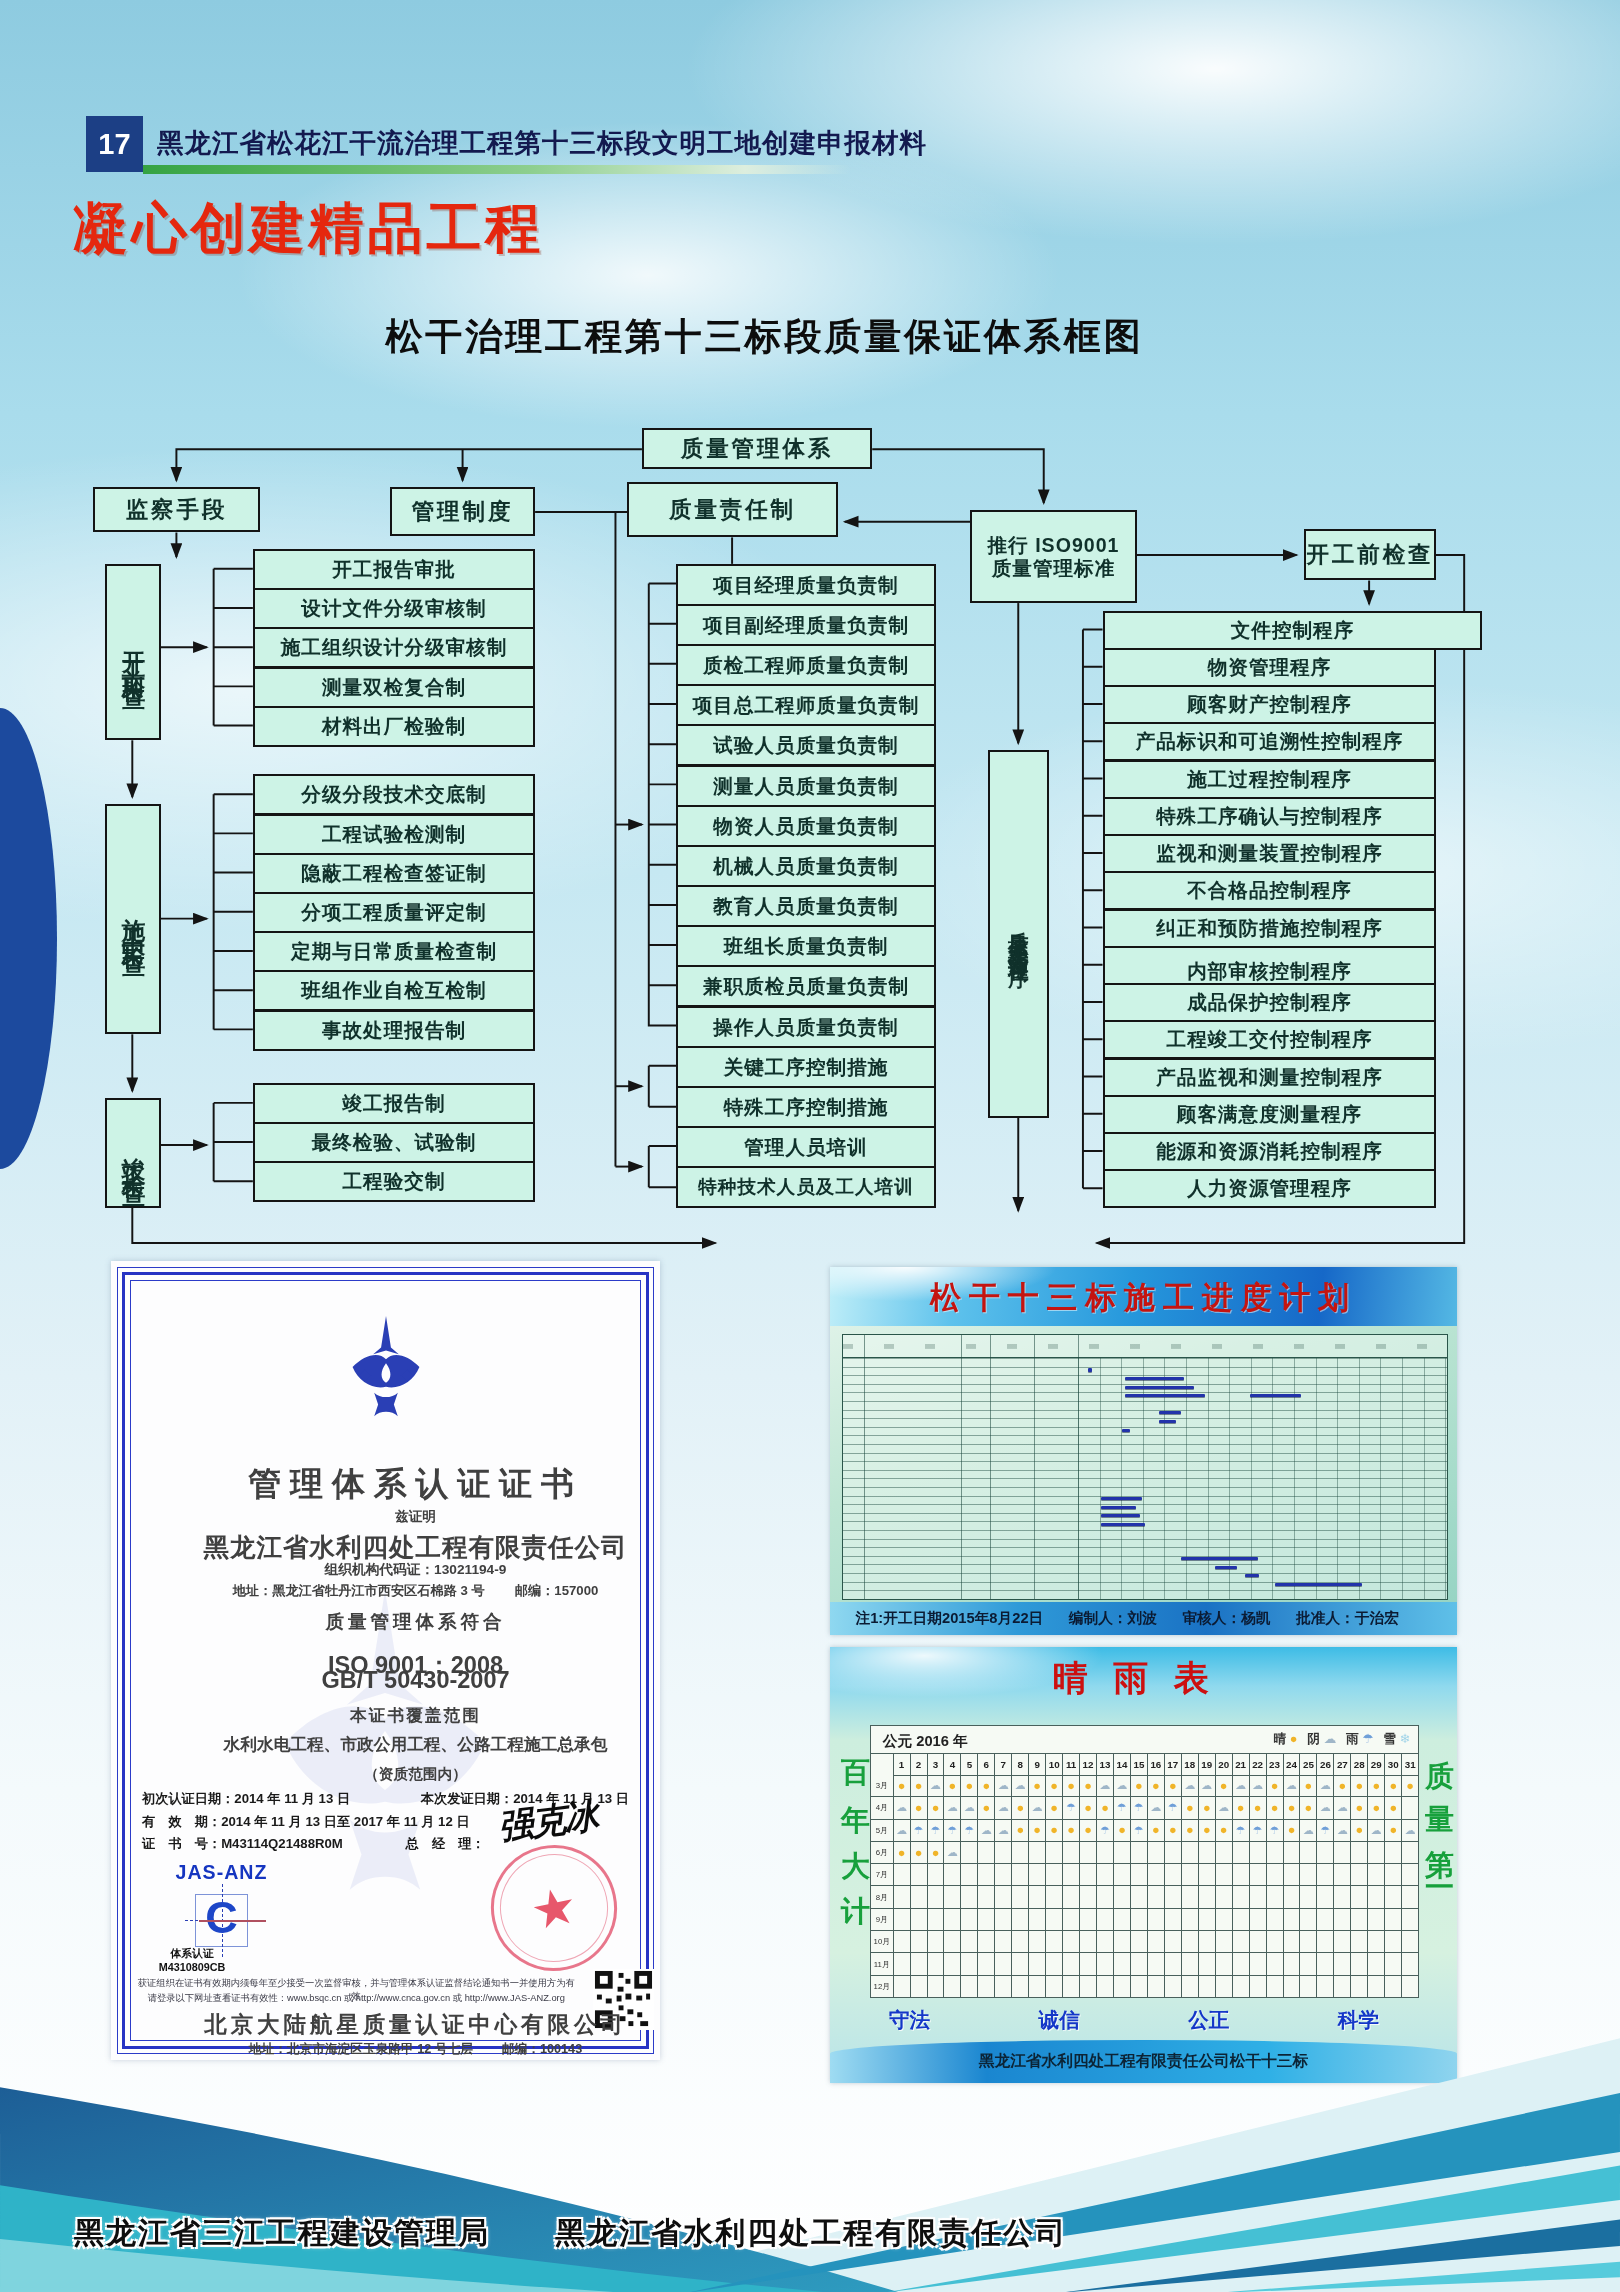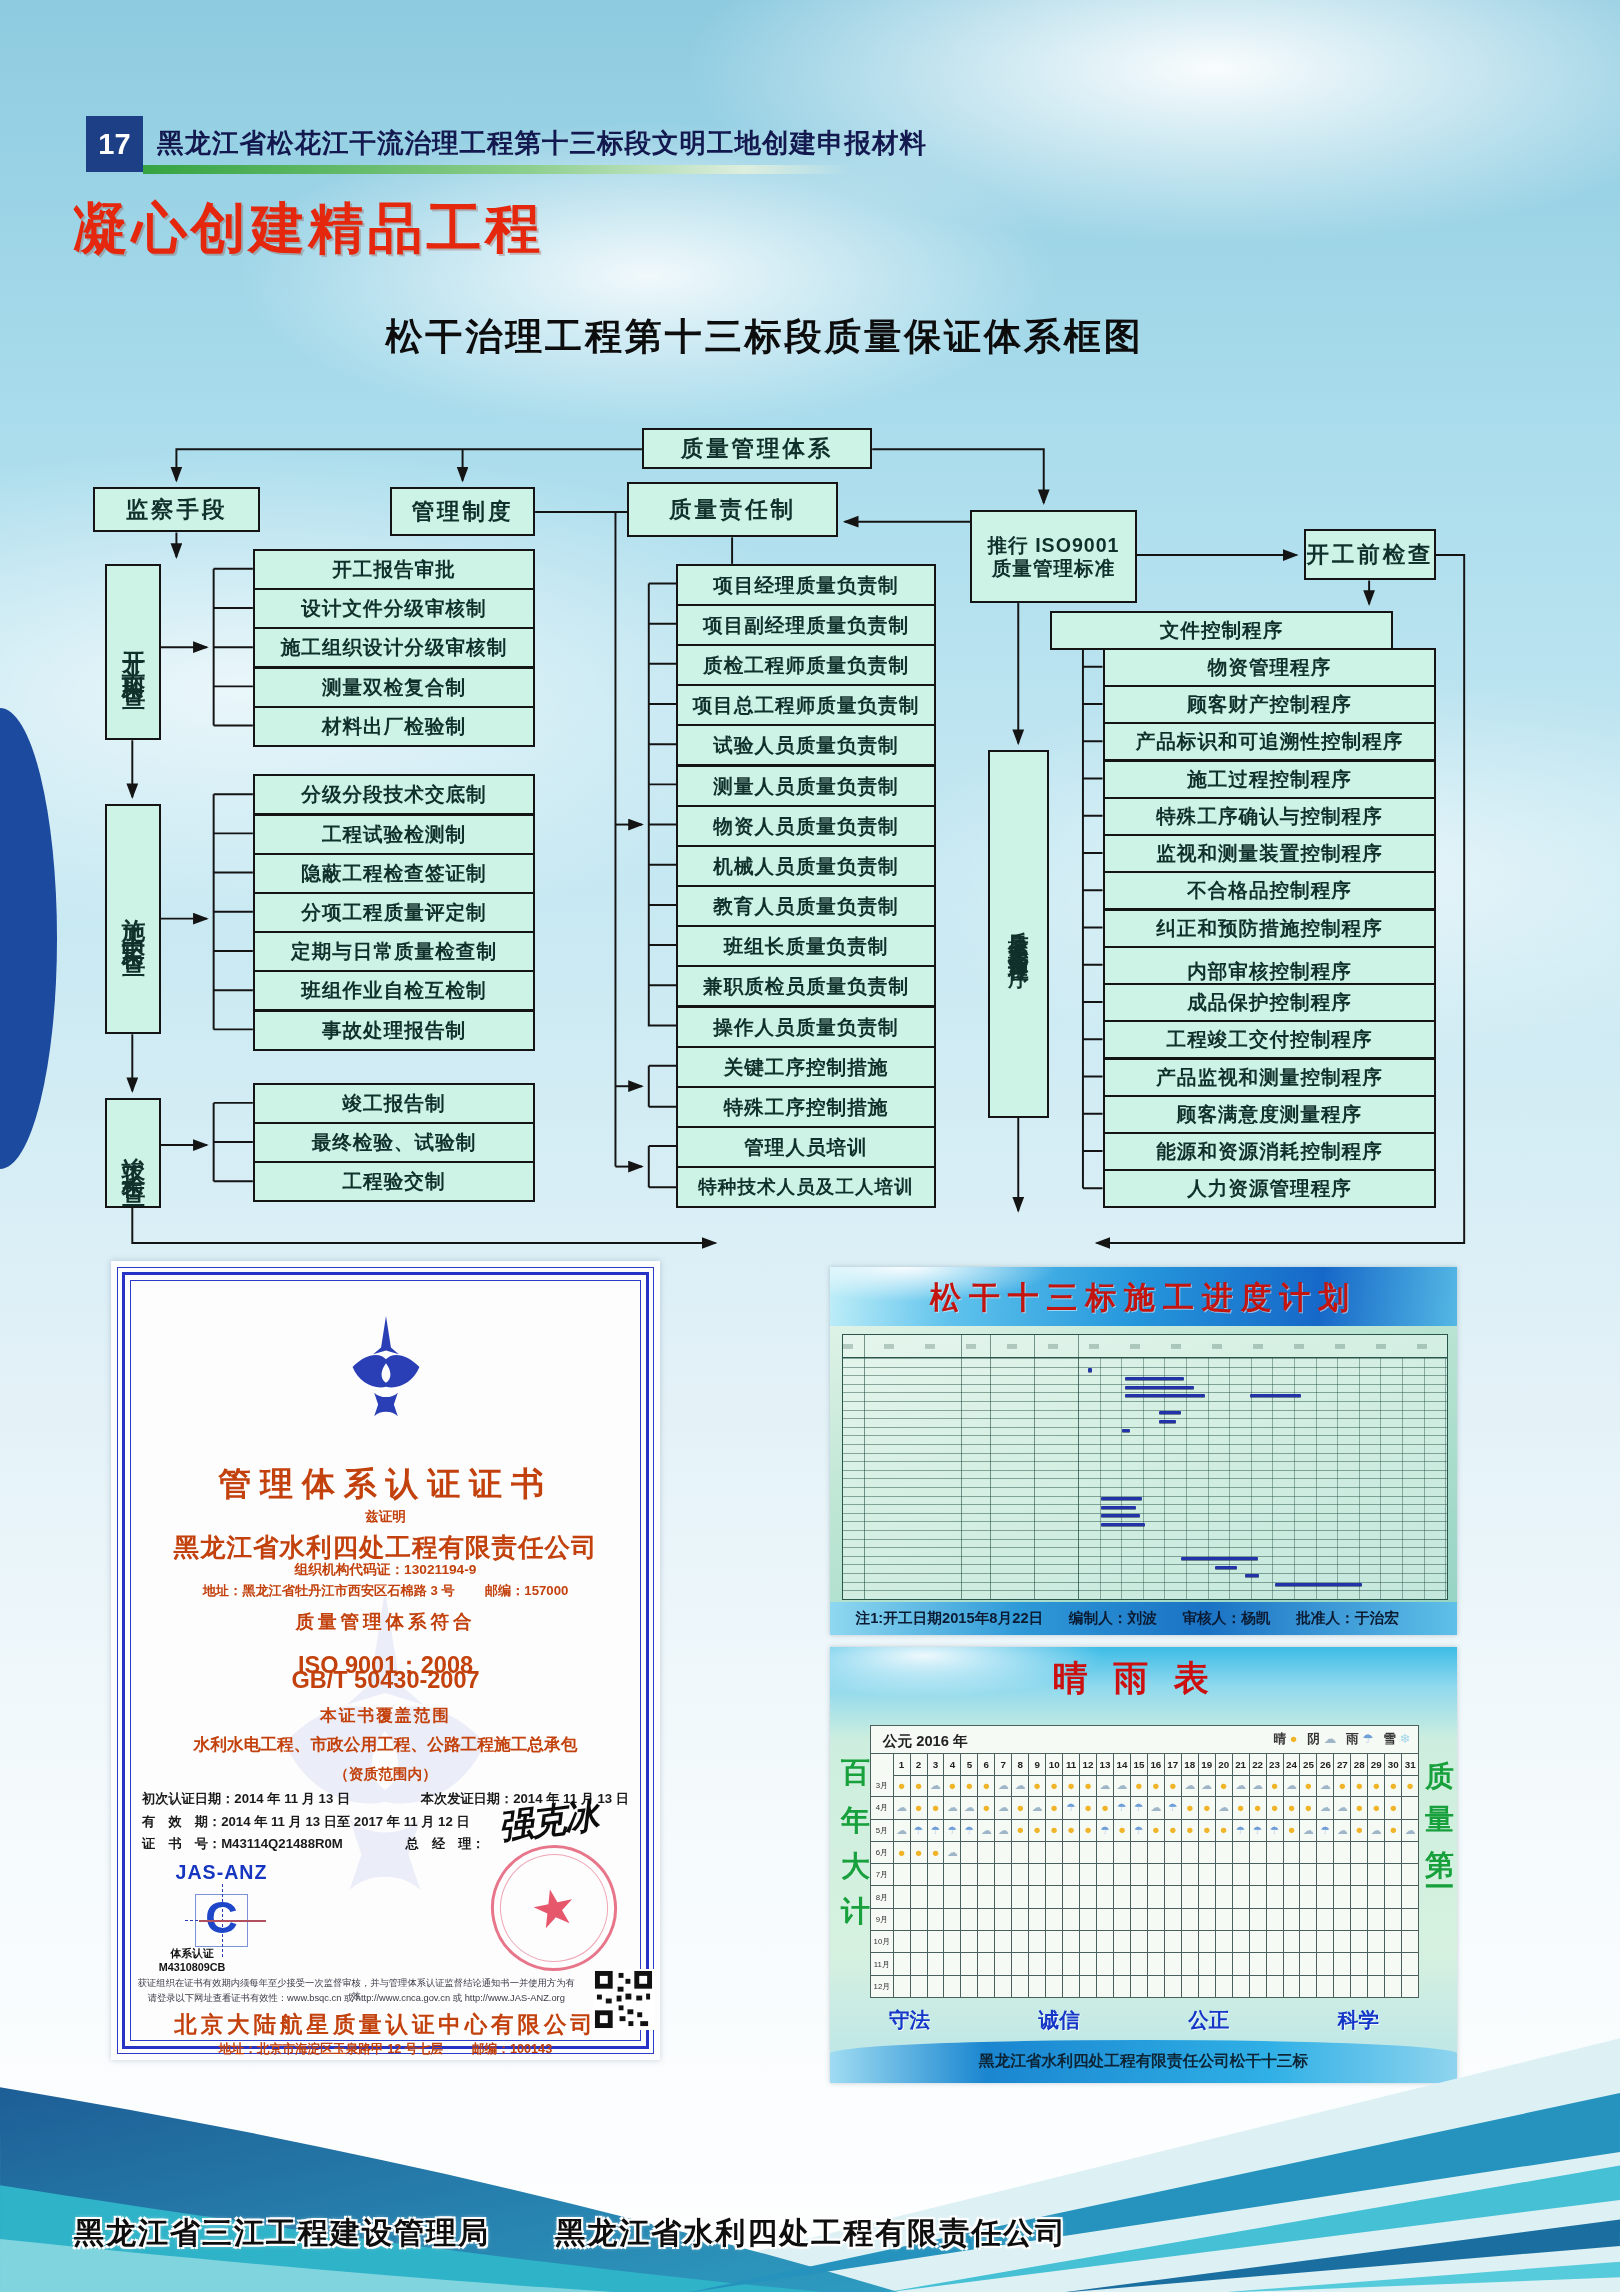--- a/index.html
+++ b/index.html
@@ -27,21 +27,21 @@
   .fbox{position:absolute;box-sizing:border-box;background:#cdf3e6;border:2px solid #141414;color:#10312b;
     display:flex;align-items:center;justify-content:center;text-align:center;font-weight:600;font-size:19.6px;letter-spacing:1px;line-height:1.15;}
   .fbig{font-size:22.5px;letter-spacing:2.9px;}
   .vbox{writing-mode:vertical-rl;text-orientation:upright;letter-spacing:8.8px;font-size:23.5px;padding-top:5.9px;}
   .vbox2{writing-mode:vertical-rl;text-orientation:upright;letter-spacing:3.9px;font-size:20.6px;}
   
   .cert{left:111px;top:1261px;width:549px;height:799px;background:#fdfdfe;box-shadow:0 0 5.9px rgba(60,80,120,.25);}
   .cf1{position:absolute;inset:5.9px;border:1px solid #2b3bc8;}
   .cf2{position:absolute;inset:10.8px;border:3.9px solid #2733c4;}
   .cf3{position:absolute;inset:18.6px;border:1px solid #2b3bc8;}
-  .cline{position:absolute;left:0;width:100%;text-align:center;color:#c2410c;}
+  .cline{position:absolute;left:0;width:100%;text-align:center;color:#404040;padding-left:30px;}
   .cert .wm{position:absolute;left:127px;top:323px;width:294px;height:353px;opacity:.08;}
   .ctitle{top:201px;font-size:33px;font-weight:bold;letter-spacing:8.8px;}
   .ccertify{top:247px;font-size:13.7px;font-weight:bold;}
   .ccompany{top:269px;font-size:25.5px;font-weight:bold;letter-spacing:1px;}
   .ccode{top:300px;font-size:13.7px;font-weight:bold;}
   .caddr{top:321px;font-size:13.2px;font-weight:bold;}
   .cconf{top:348px;font-size:18.6px;font-weight:bold;letter-spacing:3.9px;}
   .ciso{top:376px;font-size:23.5px;font-weight:bold;margin-top:12px;}
   .cgbt{top:406px;font-size:23.5px;font-weight:bold;}
   .cscopet{top:443px;font-size:16.7px;font-weight:bold;letter-spacing:2px;}
@@ -214,21 +214,21 @@
   <div class="fbox" style="left:676px;top:925px;width:260px;height:42px">班组长质量负责制</div>
   <div class="fbox" style="left:676px;top:965px;width:260px;height:42px">兼职质检员质量负责制</div>
   <div class="fbox" style="left:676px;top:1006px;width:260px;height:42px">操作人员质量负责制</div>
   <div class="fbox" style="left:676px;top:1046px;width:260px;height:42px">关键工序控制措施</div>
   <div class="fbox" style="left:676px;top:1086px;width:260px;height:42px">特殊工序控制措施</div>
   <div class="fbox" style="left:676px;top:1126px;width:260px;height:42px">管理人员培训</div>
   <div class="fbox" style="left:676px;top:1166px;width:260px;height:42px;font-size:18.6px">特种技术人员及工人培训</div>
 
   <div class="fbox vbox2" style="left:988px;top:750px;width:61px;height:368px">质量体系要素管理程序</div>
 
-  <div class="fbox" style="left:1050px;top:611px;width:343px;height:39px">文件控制程序</div>
+  <div class="fbox" style="left:1103px;top:611px;width:379px;height:39px">文件控制程序</div>
   <div class="fbox" style="left:1103px;top:648px;width:333px;height:39px">物资管理程序</div>
   <div class="fbox" style="left:1103px;top:685px;width:333px;height:39px">顾客财产控制程序</div>
   <div class="fbox" style="left:1103px;top:722px;width:333px;height:39px">产品标识和可追溯性控制程序</div>
   <div class="fbox" style="left:1103px;top:760px;width:333px;height:39px">施工过程控制程序</div>
   <div class="fbox" style="left:1103px;top:797px;width:333px;height:39px">特殊工序确认与控制程序</div>
   <div class="fbox" style="left:1103px;top:834px;width:333px;height:39px">监视和测量装置控制程序</div>
   <div class="fbox" style="left:1103px;top:871px;width:333px;height:39px">不合格品控制程序</div>
   <div class="fbox" style="left:1103px;top:909px;width:333px;height:39px">纠正和预防措施控制程序</div>
   <div class="fbox" style="left:1103px;top:946px;width:333px;height:51px">内部审核控制程序</div>
   <div class="fbox" style="left:1103px;top:983px;width:333px;height:39px">成品保护控制程序</div>

